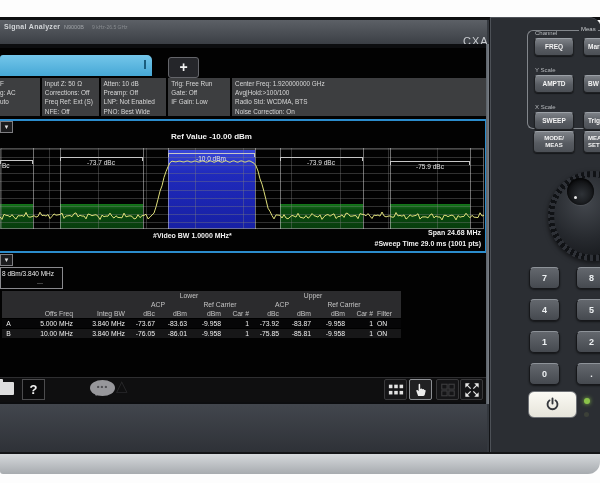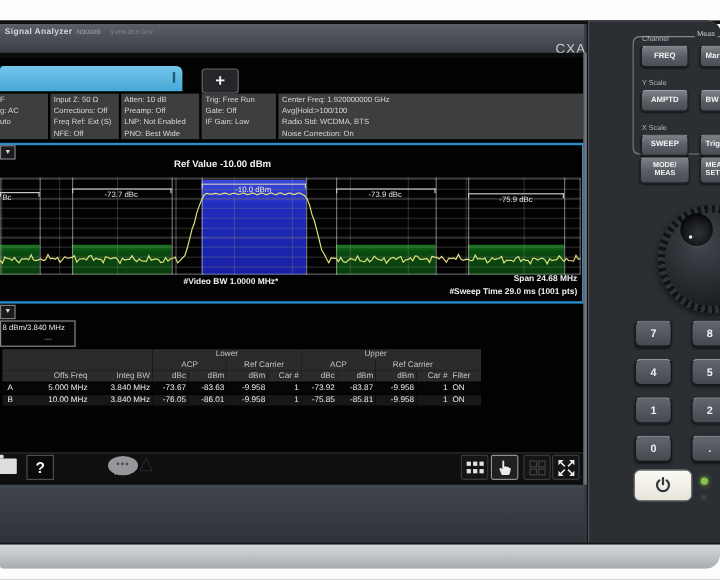--- a/index.html
+++ b/index.html
@@ -27,21 +27,21 @@
   .tab-add{position:absolute;left:168px;top:57px;width:31px;height:21px;background:#25262a;border:1px solid #64656a;border-radius:3px;color:#f0f0f0;font-size:14px;font-weight:bold;text-align:center;line-height:19px;box-sizing:border-box;}
 
   .settings{position:absolute;left:0;top:78px;width:486px;height:38px;display:flex;gap:2px;}
   .settings-col{background:#3d3e40;height:38px;padding:1px 0 0 3px;box-sizing:border-box;overflow:hidden;}
   .settings-col:first-child{padding-left:0;}
   .sline{font-size:6.4px;line-height:9.2px;color:#d8d8d8;white-space:nowrap;}
 
   
   .gwin{position:absolute;left:-3px;top:119px;width:490px;height:134px;border:2px solid #2b8ccc;box-sizing:border-box;}
   .win-drop{position:absolute;width:13px;height:12px;background:#1b1b1d;border:1px solid #7e7e82;box-sizing:border-box;color:#dcdcdc;font-size:6px;text-align:center;line-height:10px;}
-  .gtitle{position:absolute;left:145px;top:132px;font-size:8px;font-weight:bold;color:#f2f2f2;}
+  .gtitle{position:absolute;left:171px;top:132px;font-size:8px;font-weight:bold;color:#f2f2f2;}
   .plot{position:absolute;left:0;top:148px;width:484px;height:81px;}
   .band{position:absolute;}
   .band.green{background:linear-gradient(#157a1b,#0a4b10 22%,#073d0c);}
   .band.blue{background:linear-gradient(#3947d8,#1f2abc 30%,#1720a4);}
   .gridlayer{position:absolute;left:0;top:0;width:484px;height:81px;box-sizing:border-box;border:1px solid rgba(160,160,160,.45);
     background-image:repeating-linear-gradient(to right,rgba(125,125,125,.38) 0 1px,transparent 1px 48.4px),
                      repeating-linear-gradient(to bottom,rgba(125,125,125,.38) 0 1px,transparent 1px 8.1px);}
   .edgeline{position:absolute;top:0;width:1px;height:81px;background:rgba(215,215,215,.5);}
   .bracket{position:absolute;height:4px;border-top:1px solid #c6c6c6;border-left:1px solid #c6c6c6;border-right:1px solid #c6c6c6;box-sizing:border-box;}
   .bandlabel{position:absolute;font-size:6.5px;color:#e6e6e6;white-space:nowrap;}

